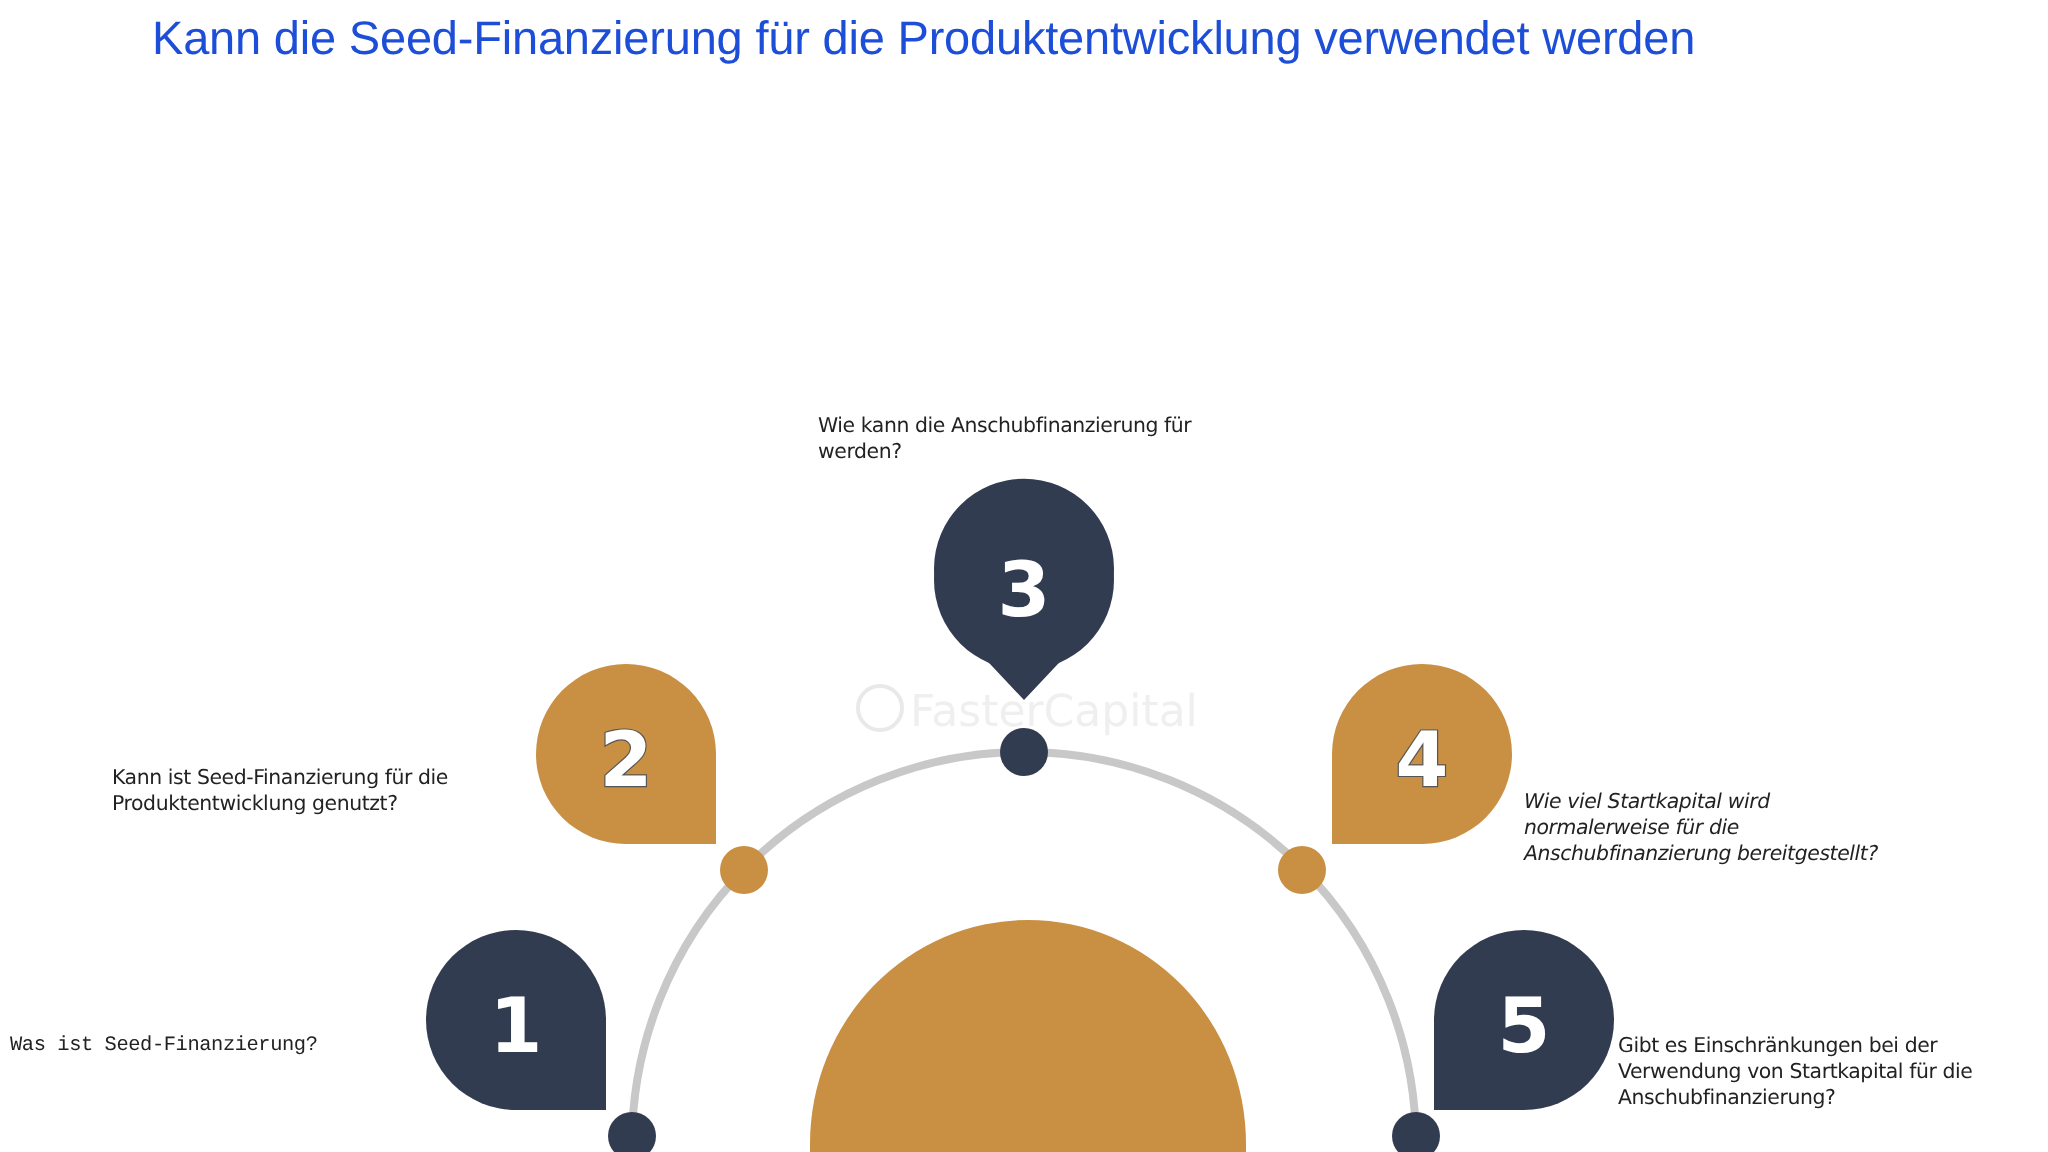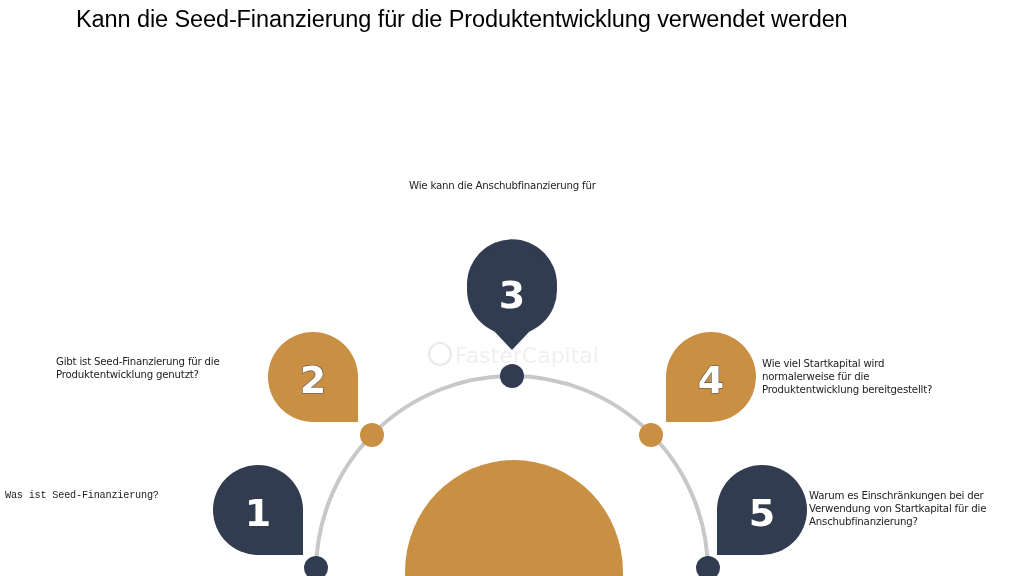--- a/index.html
+++ b/index.html
@@ -1,27 +1,27 @@
 <!DOCTYPE html>
 <html><head>
   <meta charset="utf-8">
   <style>
     html, body { margin: 0; padding: 0; }
     body {
       width: 1024px; height: 576px; overflow: hidden; background: #ffffff;
       position: relative; font-family: "Liberation Sans", sans-serif;
     }
     .title {
-      position: absolute; left: 76px; top: 6px; font-size: 23.5px; color: #000000;
+      position: absolute; left: 76px; top: 6px; font-size: 23.5px; color: #1d4ed8;
       font-family: "Liberation Sans", sans-serif; white-space: nowrap; letter-spacing: -0.1px;
     }
     svg.diagram { position: absolute; left: 0; top: 0; }
     .label {
       position: absolute; font-family: "DejaVu Sans", sans-serif; font-size: 10.2px;
-      line-height: 13px; color: #222222; letter-spacing: -0.2px;
+      line-height: 13px; color: #222222; letter-spacing: -0.2px; margin-top: 28px;
     }
     .pin-num {
       font-family: "DejaVu Sans", sans-serif; font-weight: bold; font-size: 38px;
     }
   </style>
 </head>
 <body>
 
 <div class="title">Kann die Seed-Finanzierung für die Produktentwicklung verwendet werden</div>
 
@@ -67,31 +67,32 @@
     <path d="M 717 555 L 762 555 A 45 45 0 1 0 717 510 Z" fill="#323c50"></path>
     <text class="pin-num" x="762" y="526" text-anchor="middle" fill="#ffffff">5</text>
   </g>
 </svg>
 
 <div class="label" style="left:5px; top:489px;font-family:Liberation Mono, monospace;">
   <span>Was ist Seed-Finanzierung?</span>
 </div>
 
 <div class="label" style="left:56px; top:355px;">
-  <div>Gibt ist Seed-Finanzierung für die</div>
+  <div>Kann ist Seed-Finanzierung für die</div>
   <div>Produktentwicklung genutzt?</div>
 </div>
 
 <div class="label" style="left:409px; top:179px;">
   <div>Wie kann die Anschubfinanzierung für</div>
+  <div>werden?</div>
 </div>
 
-<div class="label" style="left:762px; top:357px;">
+<div class="label" style="left:762px; top:367px;font-style:italic;">
   <div>Wie viel Startkapital wird</div>
   <div>normalerweise für die</div>
-  <div>Produktentwicklung bereitgestellt?</div>
+  <div>Anschubfinanzierung bereitgestellt?</div>
 </div>
 
 <div class="label" style="left:809px; top:489px;">
-  <div>Warum es Einschränkungen bei der</div>
+  <div>Gibt es Einschränkungen bei der</div>
   <div>Verwendung von Startkapital für die</div>
   <div>Anschubfinanzierung?</div>
 </div>
 
 </body></html>

